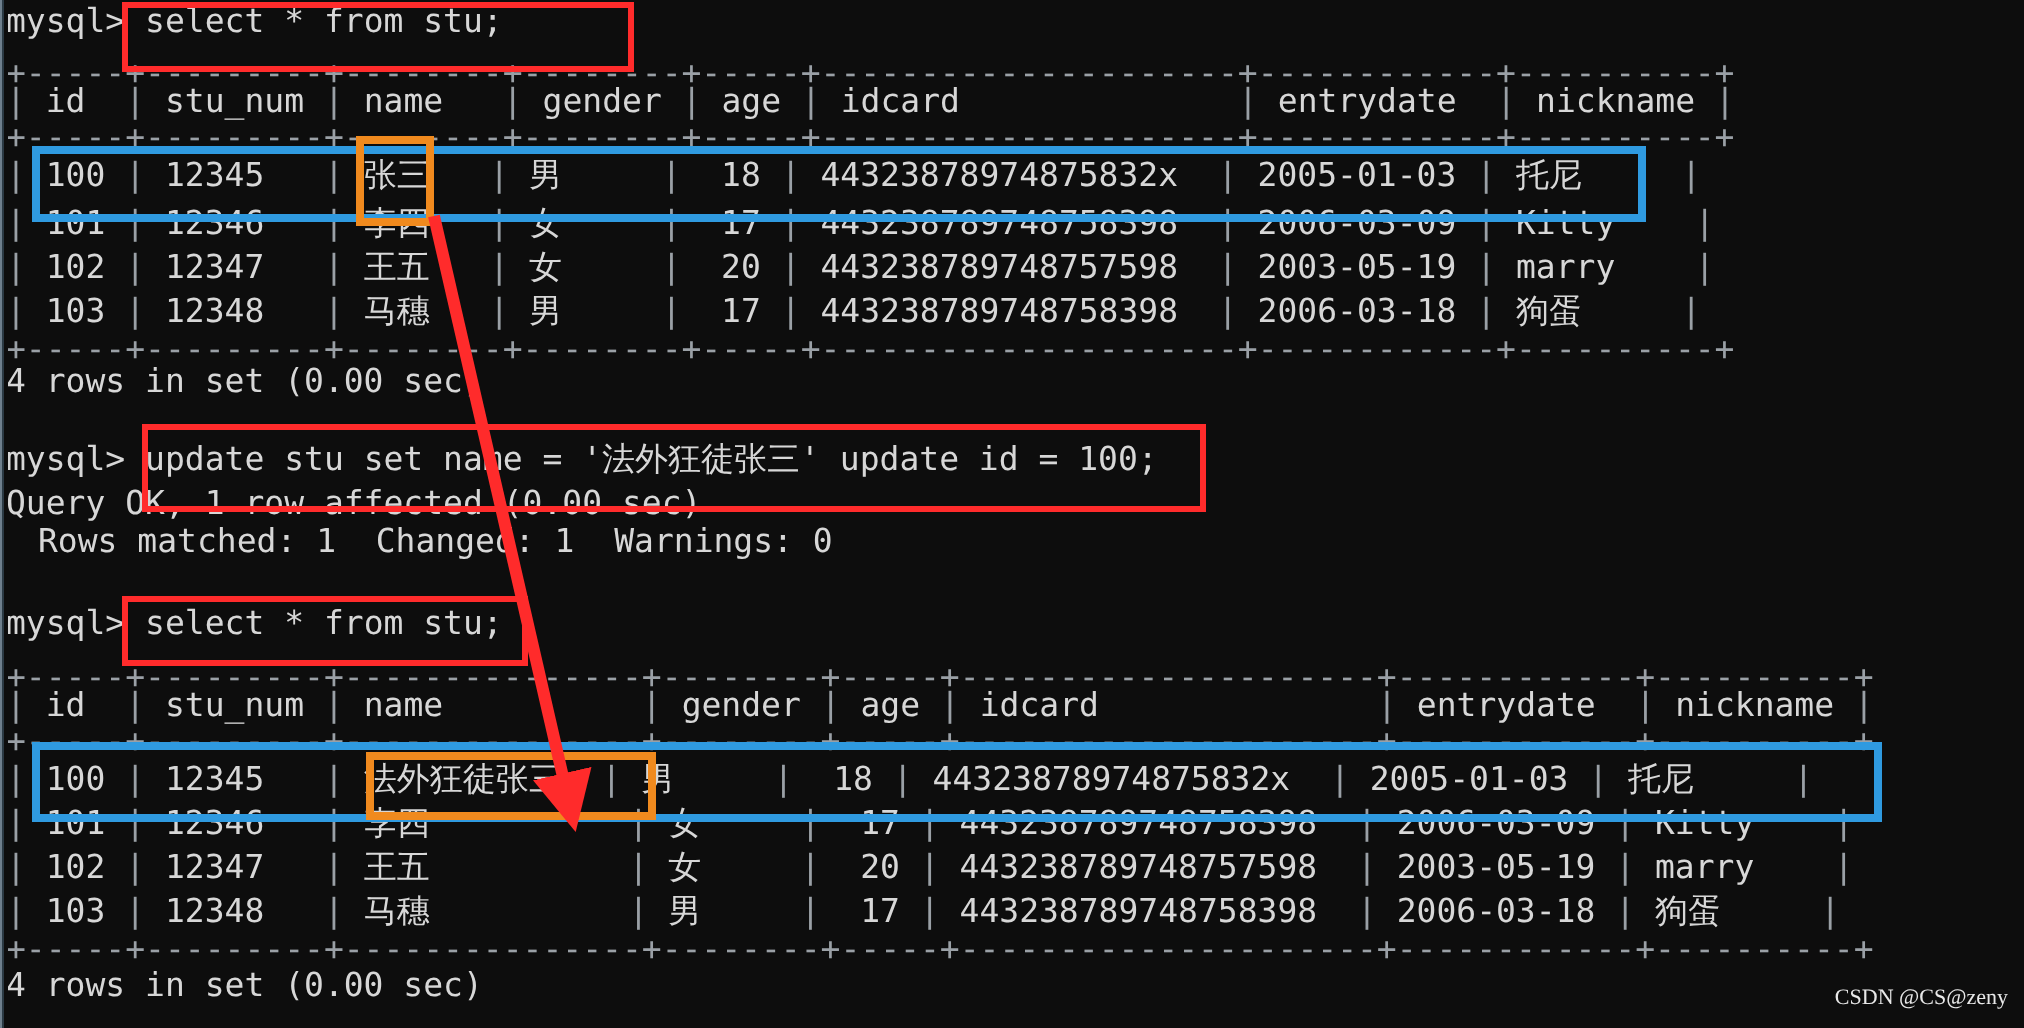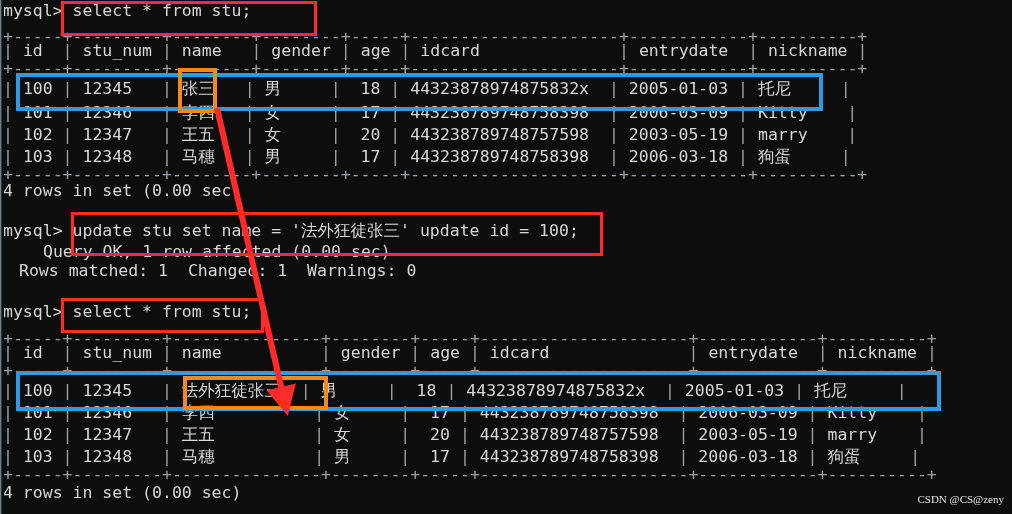--- a/index.html
+++ b/index.html
@@ -38,21 +38,21 @@
     color: #d7d7d7;
     font-size: 16.5px;
     line-height: 18px;
     letter-spacing: 0px;
     font-family: "DejaVu Sans Mono", "Liberation Mono", monospace;
   }
   .rule {
     color: #9aa0a6;
   }
   .cjk {
-    font-family: Liberation Sans, sans-serif;
+    font-family: Liberation Mono, monospace;
   }
 
   
   .box {
     position: absolute;
     box-sizing: border-box;
     z-index: 4;
     pointer-events: none;
   }
   .box-red   { border: 3px solid #ff2b2b; }
@@ -90,21 +90,21 @@
       <div class="line" style="left: 3px; top: 28px;"><span class="rule">+-----+---------+--------+--------+-----+---------------------+------------+----------+</span></div>
       <div class="line" style="left: 3px; top: 42px;"><span class="rule">| </span><span>id </span><span class="rule"> | </span><span>stu_num</span><span class="rule"> | </span><span>name  </span><span class="rule"> | </span><span>gender</span><span class="rule"> | </span><span>age</span><span class="rule"> | </span><span>idcard             </span><span class="rule"> | </span><span>entrydate </span><span class="rule"> | </span><span>nickname</span><span class="rule"> |</span></div>
       <div class="line" style="left: 3px; top: 60px;"><span class="rule">+-----+---------+--------+--------+-----+---------------------+------------+----------+</span></div>
       <div class="line" style="left: 3px; top: 79px;"><span class="rule">| </span><span>100</span><span></span><span class="rule"> | </span><span>12345</span><span>  </span><span class="rule"> | </span><span class="cjk">张三</span><span>  </span><span class="rule"> | </span><span class="cjk">男</span><span>    </span><span class="rule"> | </span><span> </span><span>18</span><span class="rule"> | </span><span>44323878974875832x</span><span> </span><span class="rule"> | </span><span>2005-01-03</span><span></span><span class="rule"> | </span><span class="cjk">托尼</span><span>    </span><span class="rule"> |</span></div>
       <div class="line" style="left: 3px; top: 103px;"><span class="rule">| </span><span>101</span><span></span><span class="rule"> | </span><span>12346</span><span>  </span><span class="rule"> | </span><span class="cjk">李四</span><span>  </span><span class="rule"> | </span><span class="cjk">女</span><span>    </span><span class="rule"> | </span><span> </span><span>17</span><span class="rule"> | </span><span>443238789748758398</span><span> </span><span class="rule"> | </span><span>2006-03-09</span><span></span><span class="rule"> | </span><span>Kitty</span><span>   </span><span class="rule"> |</span></div>
       <div class="line" style="left: 3px; top: 125px;"><span class="rule">| </span><span>102</span><span></span><span class="rule"> | </span><span>12347</span><span>  </span><span class="rule"> | </span><span class="cjk">王五</span><span>  </span><span class="rule"> | </span><span class="cjk">女</span><span>    </span><span class="rule"> | </span><span> </span><span>20</span><span class="rule"> | </span><span>443238789748757598</span><span> </span><span class="rule"> | </span><span>2003-05-19</span><span></span><span class="rule"> | </span><span>marry</span><span>   </span><span class="rule"> |</span></div>
       <div class="line" style="left: 3px; top: 147px;"><span class="rule">| </span><span>103</span><span></span><span class="rule"> | </span><span>12348</span><span>  </span><span class="rule"> | </span><span class="cjk">马穗</span><span>  </span><span class="rule"> | </span><span class="cjk">男</span><span>    </span><span class="rule"> | </span><span> </span><span>17</span><span class="rule"> | </span><span>443238789748758398</span><span> </span><span class="rule"> | </span><span>2006-03-18</span><span></span><span class="rule"> | </span><span class="cjk">狗蛋</span><span>    </span><span class="rule"> |</span></div>
       <div class="line" style="left: 3px; top: 166px;"><span class="rule">+-----+---------+--------+--------+-----+---------------------+------------+----------+</span></div>
       <div class="line" style="left: 3px; top: 182px;"><span>4 rows in set (0.00 sec)</span></div>
       <div class="line" style="left: 3px; top: 221px;"><span>mysql&gt; </span><span>update stu set name = '</span><span class="cjk">法外狂徒张三</span><span>' update id = 100;</span></div>
-      <div class="line" style="left: 3px; top: 243px; margin-left: 40px;"><span>Query OK, 1 row affected (0.00 sec)</span></div>
+      <div class="line" style="left: 3px; top: 243px;"><span>Query OK, 1 row affected (0.00 sec)</span></div>
       <div class="line" style="left: 19px; top: 262px; text-align: center;"><span>Rows matched: 1  Changed: 1  Warnings: 0</span></div>
       <div class="line" style="left: 3px; top: 303px;"><span>mysql&gt; </span><span>select * from stu;</span></div>
       <div class="line" style="left: 3px; top: 330px;"><span class="rule">+-----+---------+---------------+--------+-----+---------------------+------------+----------+</span></div>
       <div class="line" style="left: 3px; top: 344px;"><span class="rule">| </span><span>id </span><span class="rule"> | </span><span>stu_num</span><span class="rule"> | </span><span>name         </span><span class="rule"> | </span><span>gender</span><span class="rule"> | </span><span>age</span><span class="rule"> | </span><span>idcard             </span><span class="rule"> | </span><span>entrydate </span><span class="rule"> | </span><span>nickname</span><span class="rule"> |</span></div>
       <div class="line" style="left: 3px; top: 362px;"><span class="rule">+-----+---------+---------------+--------+-----+---------------------+------------+----------+</span></div>
       <div class="line" style="left: 3px; top: 381px;"><span class="rule">| </span><span>100</span><span></span><span class="rule"> | </span><span>12345</span><span>  </span><span class="rule"> | </span><span class="cjk">法外狂徒张三</span><span> </span><span class="rule"> | </span><span class="cjk">男</span><span>    </span><span class="rule"> | </span><span> </span><span>18</span><span class="rule"> | </span><span>44323878974875832x</span><span> </span><span class="rule"> | </span><span>2005-01-03</span><span></span><span class="rule"> | </span><span class="cjk">托尼</span><span>    </span><span class="rule"> |</span></div>
       <div class="line" style="left: 3px; top: 403px;"><span class="rule">| </span><span>101</span><span></span><span class="rule"> | </span><span>12346</span><span>  </span><span class="rule"> | </span><span class="cjk">李四</span><span>         </span><span class="rule"> | </span><span class="cjk">女</span><span>    </span><span class="rule"> | </span><span> </span><span>17</span><span class="rule"> | </span><span>443238789748758398</span><span> </span><span class="rule"> | </span><span>2006-03-09</span><span></span><span class="rule"> | </span><span>Kitty</span><span>   </span><span class="rule"> |</span></div>
       <div class="line" style="left: 3px; top: 425px;"><span class="rule">| </span><span>102</span><span></span><span class="rule"> | </span><span>12347</span><span>  </span><span class="rule"> | </span><span class="cjk">王五</span><span>         </span><span class="rule"> | </span><span class="cjk">女</span><span>    </span><span class="rule"> | </span><span> </span><span>20</span><span class="rule"> | </span><span>443238789748757598</span><span> </span><span class="rule"> | </span><span>2003-05-19</span><span></span><span class="rule"> | </span><span>marry</span><span>   </span><span class="rule"> |</span></div>
       <div class="line" style="left: 3px; top: 447px;"><span class="rule">| </span><span>103</span><span></span><span class="rule"> | </span><span>12348</span><span>  </span><span class="rule"> | </span><span class="cjk">马穗</span><span>         </span><span class="rule"> | </span><span class="cjk">男</span><span>    </span><span class="rule"> | </span><span> </span><span>17</span><span class="rule"> | </span><span>443238789748758398</span><span> </span><span class="rule"> | </span><span>2006-03-18</span><span></span><span class="rule"> | </span><span class="cjk">狗蛋</span><span>    </span><span class="rule"> |</span></div>
       <div class="line" style="left: 3px; top: 466px;"><span class="rule">+-----+---------+---------------+--------+-----+---------------------+------------+----------+</span></div>

